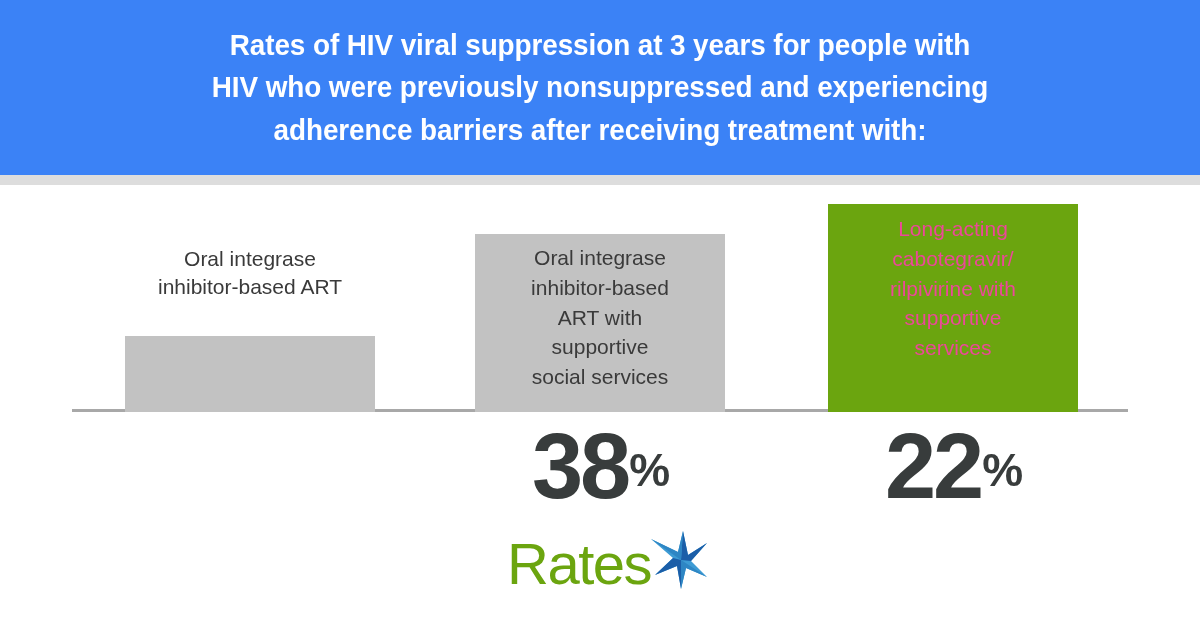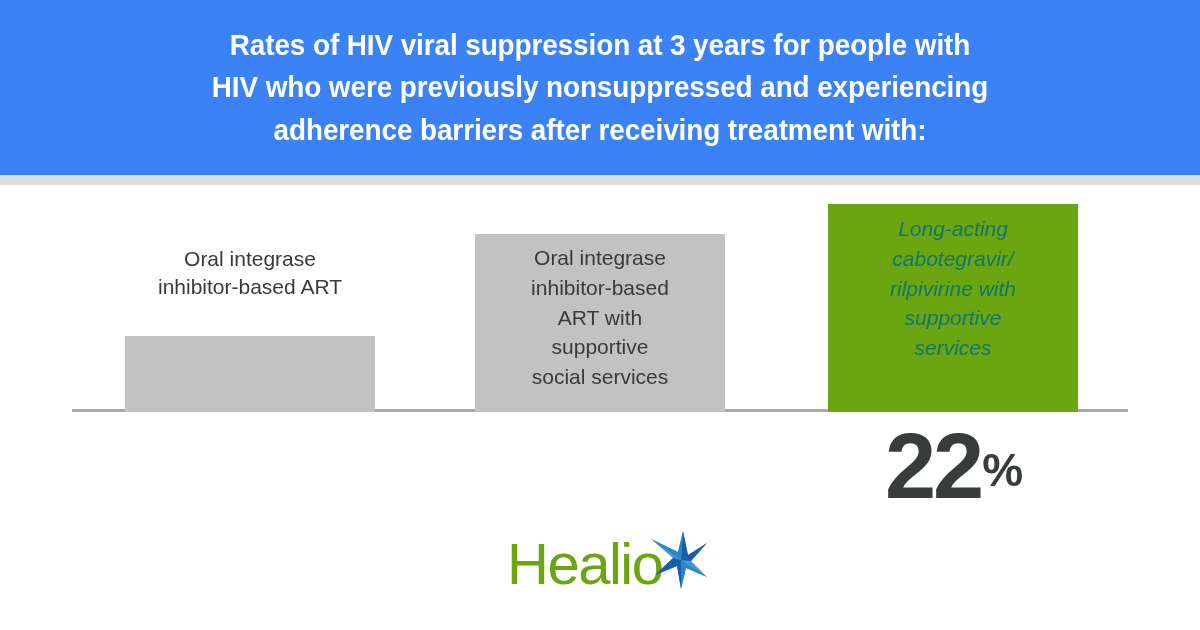--- a/index.html
+++ b/index.html
@@ -163,42 +163,45 @@
     <div class="bar-rect" style="background: rgb(194, 194, 194);"></div>
     <div class="bar-label-inside" style="color: rgb(58, 58, 58);">Oral integrase
 inhibitor-based
 ART with
 supportive
 social services</div>
   </div>
 
   <div class="bar-col" id="bar-col-3">
     <div class="bar-rect" style="background: rgb(107, 165, 15);"></div>
-    <div class="bar-label-inside" style="color: #0f766e; font-style: italic;">Long-acting
+    <div class="bar-label-inside" style="color: #ec4899;">Long-acting
 cabotegravir/
 rilpivirine with
 supportive
 services</div>
   </div>
 
 </div>
 
 <div id="values-row">
 
 
+  <div class="value-cell" id="value-cell-2" style="color: rgb(56, 60, 60);">
+    <span class="value-num">38</span><span class="value-pct">%</span>
+  </div>
 
   <div class="value-cell" id="value-cell-3" style="color: rgb(56, 60, 60);">
     <span class="value-num">22</span><span class="value-pct">%</span>
   </div>
 
 </div>
 
 <div id="logo">
   <div id="logo-inner">
-    <div id="logo-wordmark" style="color: rgb(107, 165, 15);">Healio</div>
+    <div id="logo-wordmark" style="color: rgb(107, 165, 15);">Rates</div>
     <svg id="logo-star" viewBox="0 0 62 58">
 
       <polygon points="38,0 43,24 62,12 46,30 62,46 41,37 36,58 32,35 10,44 28,27 6,8 33,21" fill="#3D9BD4"></polygon>
       <polygon points="38,0 36,29 46,30 62,12 43,24" fill="#1B5EA8"></polygon>
       <polygon points="36,29 36,58 32,35 10,44 28,27" fill="#1B5EA8"></polygon>
       <polygon points="36,29 62,46 41,37 36,58" fill="#2E86C4"></polygon>
       <polygon points="36,29 6,8 33,21 38,0" fill="#2E86C4"></polygon>
     </svg>
   </div>
 </div>

